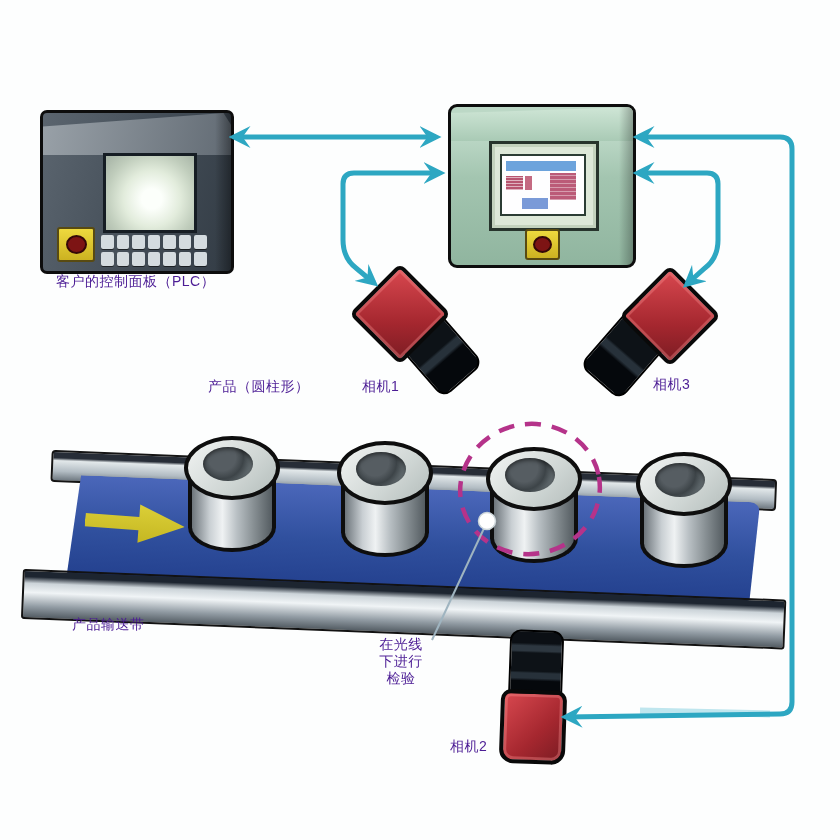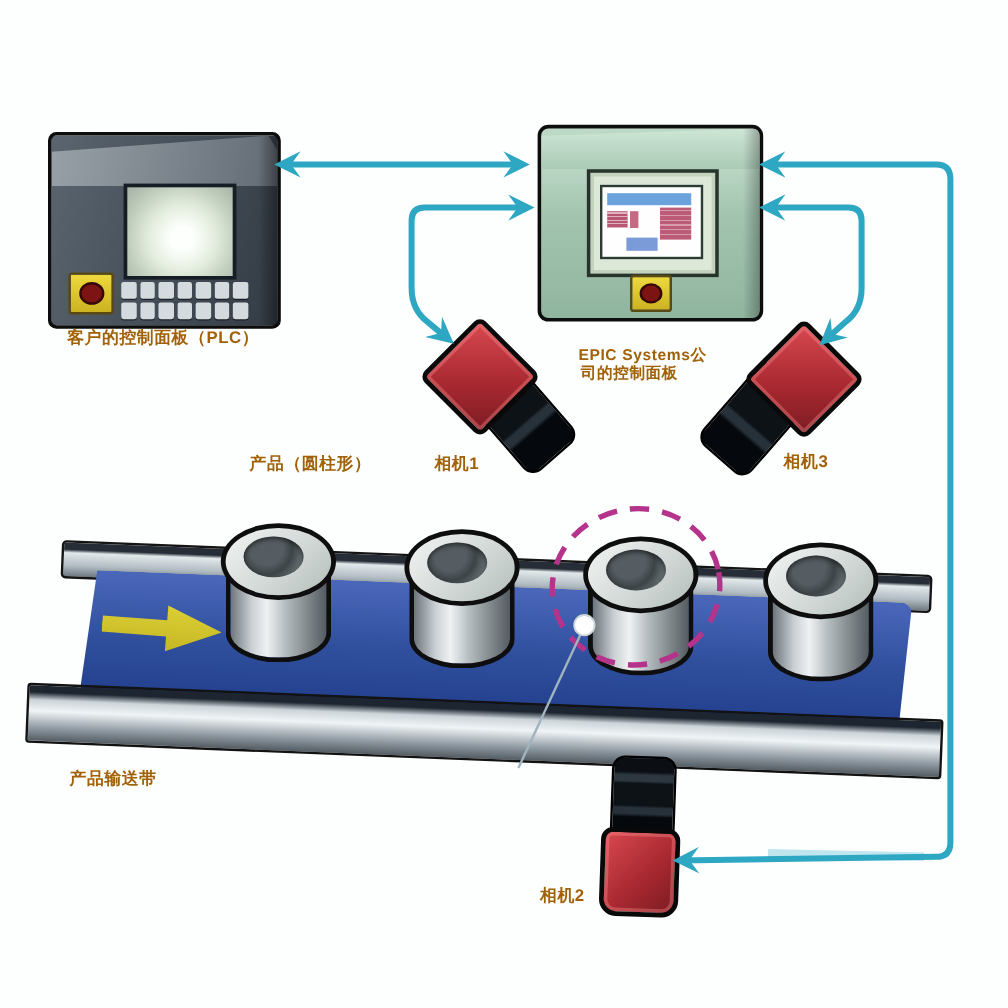--- a/index.html
+++ b/index.html
@@ -1,19 +1,19 @@
 <!DOCTYPE html>
 <html><head>
 <meta charset="utf-8">
 <style>
   html,body{margin:0;padding:0;background:#fff;}
   #canvas{position:relative;width:840px;height:840px;background:#fdfefe;overflow:hidden;
           font-family:"Liberation Sans","DejaVu Sans",sans-serif;}
   .abs{position:absolute;}
-  .lbl{position:absolute;z-index:7;color:#a16207;font-weight:700;font-size:14px;line-height:17px;
+  .lbl{position:absolute;z-index:7;color:#4c1d95;font-weight:400;font-size:14px;line-height:17px;
        letter-spacing:.5px;white-space:nowrap;}
 
   
   .plc{left:40px;top:110px;width:188px;height:158px;z-index:2;border:3px solid #0d0d0d;border-radius:7px;
        background:linear-gradient(105deg,#5b656f 0%,#434d57 55%,#333c45 100%);overflow:hidden;}
   .plc-top{left:0;top:0;width:100%;height:42px;background:linear-gradient(100deg,#99a1a8,#626b74);
        clip-path:polygon(0 32%,96% 0,100% 28%,100% 100%,0 100%);}
   .plc-side{right:0;top:0;width:16px;height:100%;background:linear-gradient(90deg,rgba(0,0,0,0),rgba(0,0,0,.38));}
   .plc-screen{left:60px;top:40px;width:88px;height:74px;border:3px solid #161d24;
        background:radial-gradient(circle at 52% 58%,#fcfffb 0 16%,#e2ecdc 45%,#c0cdbc 72%,#a9b6a8 95%);}
@@ -122,24 +122,20 @@
         <div class="abs scr-p1"></div>
         <div class="abs scr-p2"></div>
         <div class="abs scr-p3"></div>
         <div class="abs scr-b1"></div>
       </div>
     </div>
     <div class="abs estop epic-estop">
         <div class="dot"></div>
       </div>
   </div>
-  <div class="lbl" style="left:482px;top:288px;font-size:13px;line-height:15px;">
-    <div>EPIC Systems公</div>
-    <div style="padding-left:2px;">司的控制面板</div>
-  </div>
 
   <div class="abs cam1">
     <div class="abs cam-lens"></div>
     <div class="abs cam-body"></div>
   </div>
   <div class="lbl" style="left:362px;top:378px;">相机1</div>
 
   <div class="abs cam3">
     <div class="abs cam-lens"></div>
     <div class="abs cam-body"></div>
@@ -151,21 +147,21 @@
     <div class="abs cam-body"></div>
   </div>
   <div class="lbl" style="left:450px;top:738px;">相机2</div>
 
   <div class="abs belt-group">
     <div class="abs rail-top"></div>
     <div class="abs belt-surface"></div>
     <div class="abs belt-arrow"></div>
     <div class="abs rail-bottom"></div>
   </div>
-  <div class="lbl" style="left:58px;top:616px;margin-top:24px;">产品输送带</div>
+  <div class="lbl" style="left:72px;top:616px;">产品输送带</div>
 
   <div class="abs cyl" style="left:184px;top:436px;">
     <div class="cyl-body"></div>
       <div class="cyl-top"></div>
       <div class="cyl-hole"></div>
     </div>
   <div class="abs cyl" style="left:337px;top:441px;">
     <div class="cyl-body"></div>
       <div class="cyl-top"></div>
       <div class="cyl-hole"></div>
@@ -176,20 +172,25 @@
       <div class="cyl-hole"></div>
     </div>
   <div class="abs cyl" style="left:636px;top:452px;">
     <div class="cyl-body"></div>
       <div class="cyl-top"></div>
       <div class="cyl-hole"></div>
     </div>
 
   <div class="lbl" style="left:168px;top:378px;margin-left:40px;">产品（圆柱形）</div>
 
+  <div class="lbl" style="left:362px;top:636px;width:78px;text-align:center;white-space:normal;">
+    <div>在光线</div>
+    <div>下进行</div>
+    <div>检验</div>
+  </div>
 
   <svg class="abs" width="840" height="840" style="left:0;top:0;z-index:6;pointer-events:none">
     <defs>
       <marker id="ah" viewBox="0 0 10 10" refX="7.5" refY="5" markerWidth="4.4" markerHeight="4.4" orient="auto-start-reverse">
         <path d="M0 0 L10 5 L0 10 L3.6 5 Z" fill="#2da7c2"></path>
       </marker>
     </defs>
 
     <path d="M234 137 L436 137" stroke="#2da7c2" stroke-width="5" fill="none" marker-start="url(#ah)" marker-end="url(#ah)"></path>
 

